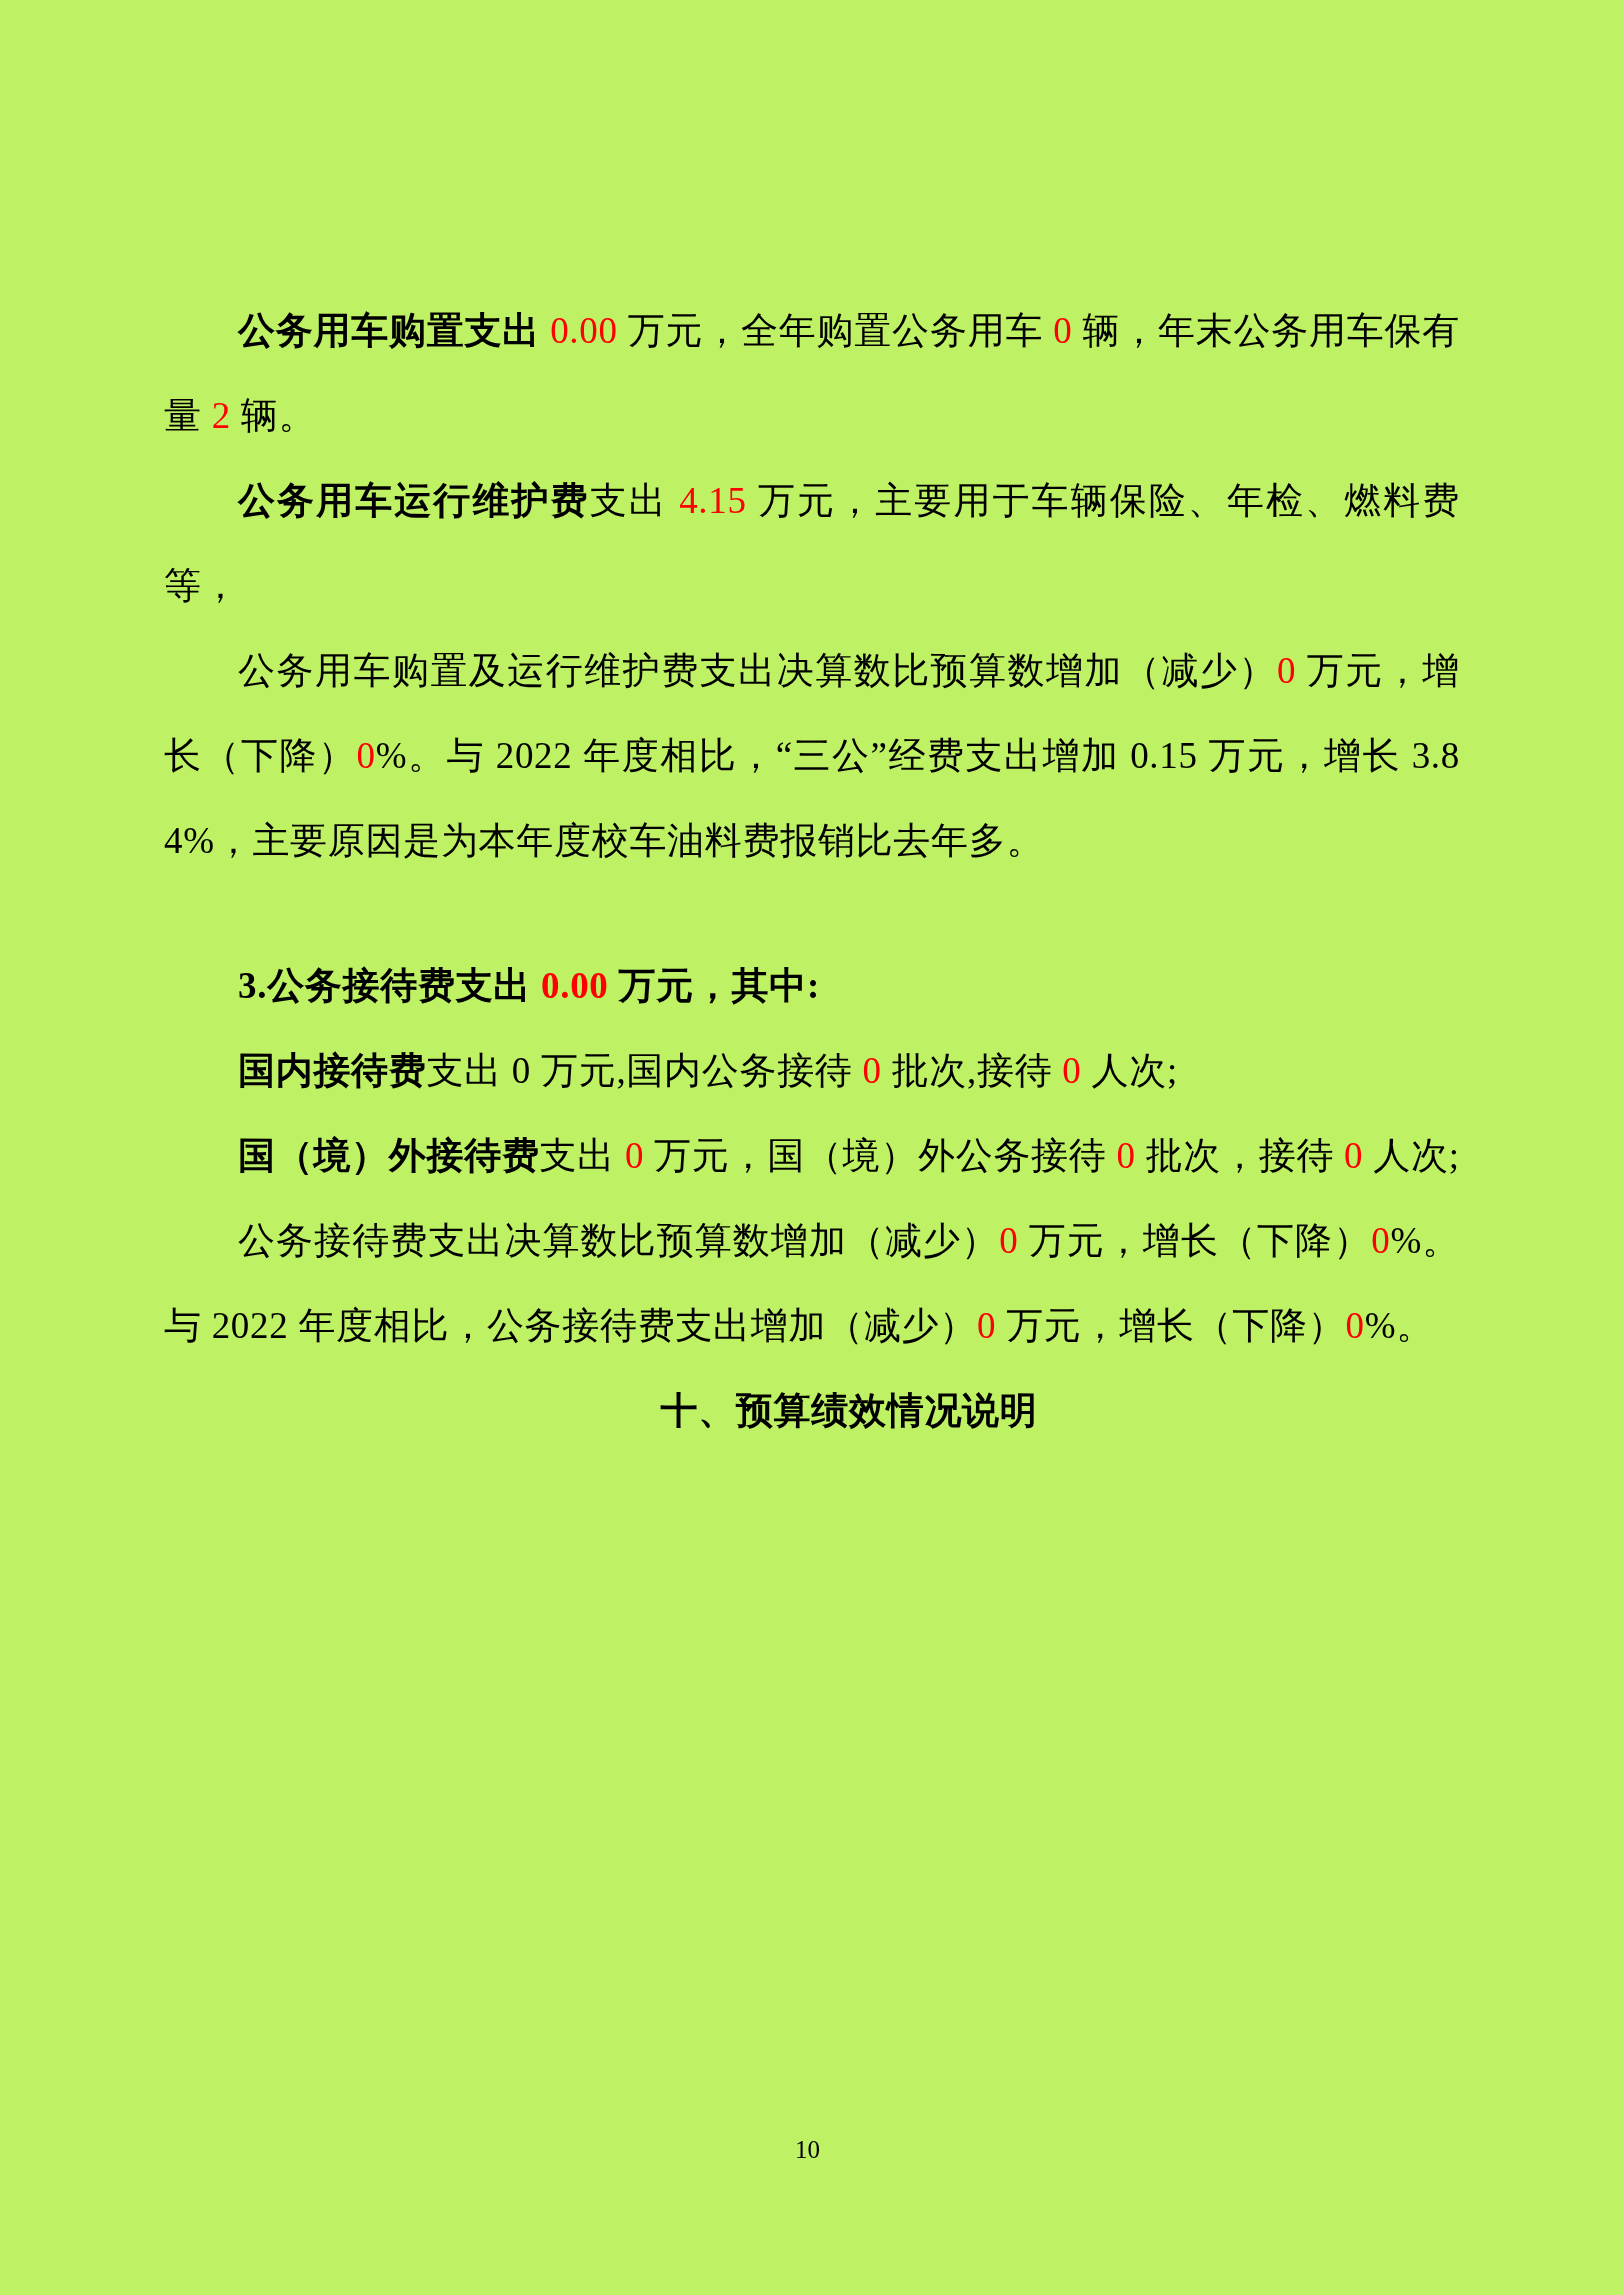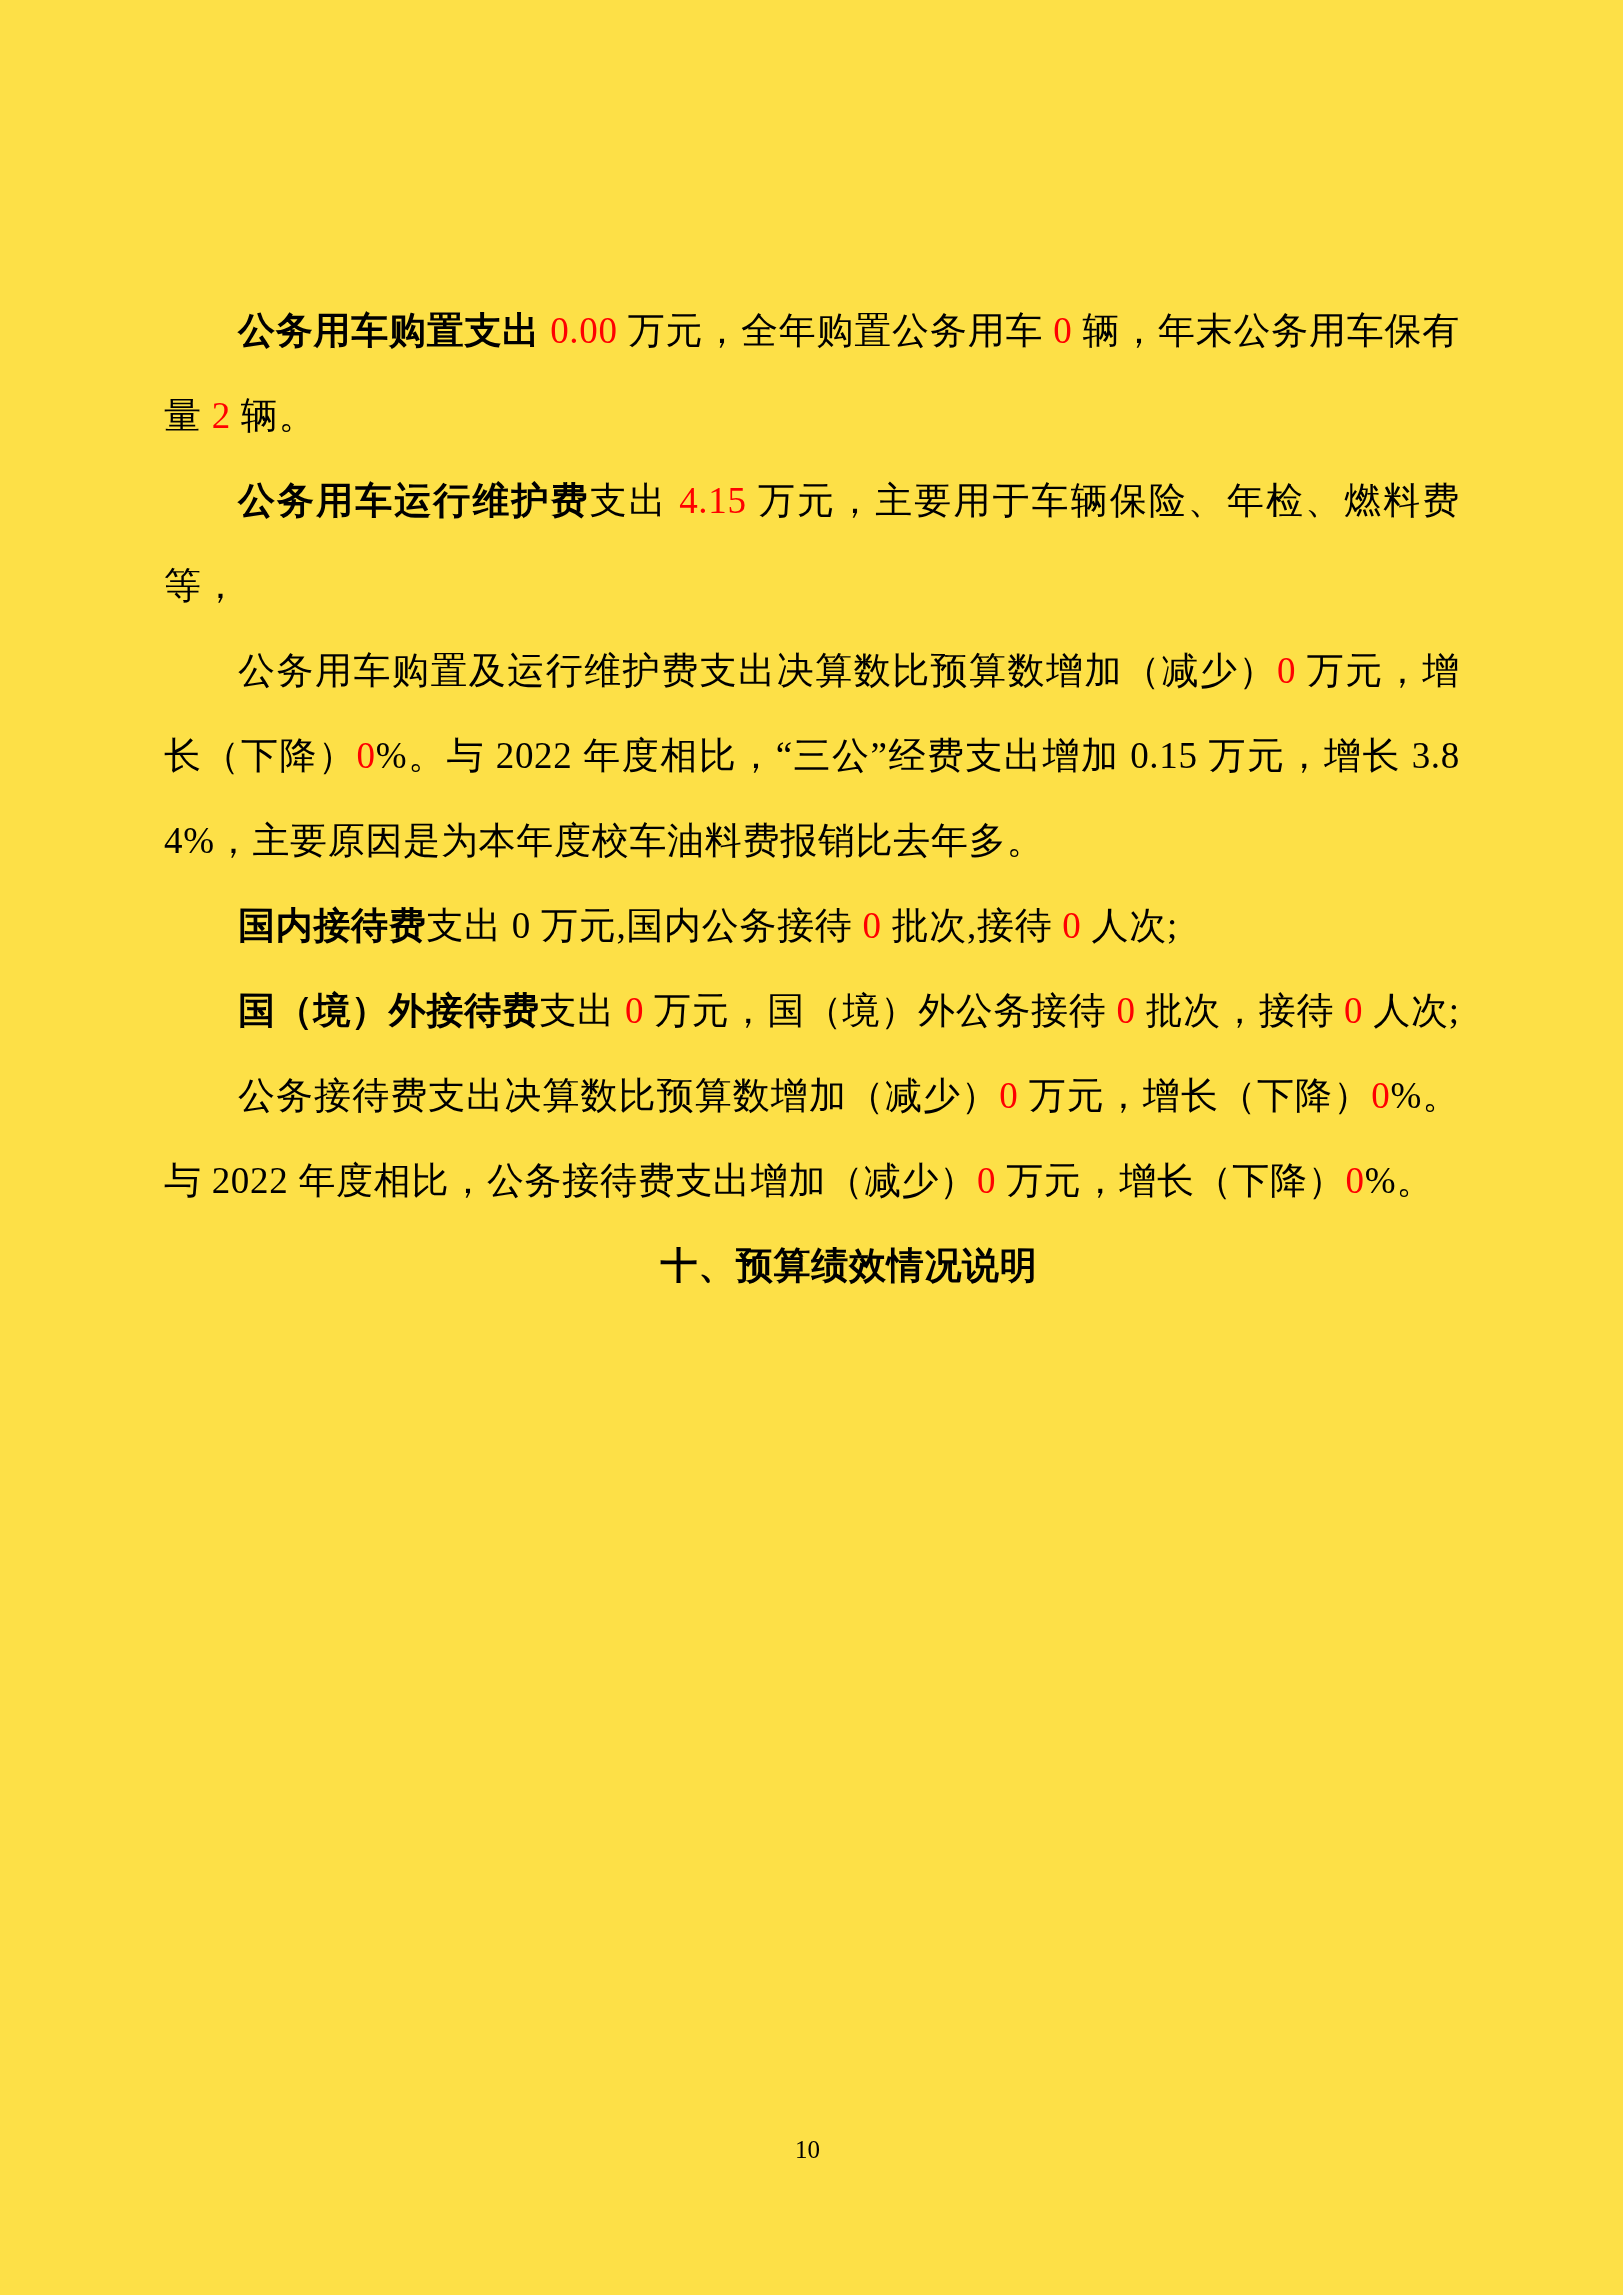--- a/index.html
+++ b/index.html
@@ -4,21 +4,21 @@
 <style>
   html, body {
     margin: 0;
     padding: 0;
     background: #ffffff;
   }
   .page {
     position: relative;
     width: 1623px;
     height: 2295px;
-    background: #fde047;
+    background: #bef264;
     overflow: hidden;
     font-family: "Liberation Serif", "DejaVu Serif", serif;
     color: #000000;
   }
   .doc-body {
     position: absolute;
     top: 288px;
     left: 164px;
     width: 1296px;
   }
@@ -57,20 +57,21 @@
   }
 </style>
 </head>
 <body>
 
 <div class="page">
   <div class="doc-body">
     <p class="para"><span class="bold">公务用车购置支出</span><span> </span><span class="red">0.00</span><span> 万元，全年购置公务用车 </span><span class="red">0</span><span> 辆，年末公务用车保有量 </span><span class="red">2</span><span> 辆。</span></p>
     <p class="para"><span class="bold">公务用车运行维护费</span><span>支出 </span><span class="red">4.15</span><span> 万元，主要用于车辆保险、年检、燃料费等，</span></p>
     <p class="para"><span>公务用车购置及运行维护费支出决算数比预算数增加（减少）</span><span class="red">0</span><span> 万元，增长（下降）</span><span class="red">0</span><span>%。与 2022 年度相比，“三公”经费支出增加 0.15 万元，增长 3.84%，主要原因是为本年度校车油料费报销比去年多。</span></p>
+    <p class="para gap-above"><span class="bold">3.公务接待费支出 </span><span class="bold red">0.00</span><span class="bold"> 万元，其中:</span></p>
     <p class="para"><span class="bold">国内接待费</span><span>支出 0 万元,国内公务接待 </span><span class="red">0</span><span> 批次,接待 </span><span class="red">0</span><span> 人次;</span></p>
     <p class="para"><span class="bold">国（境）外接待费</span><span>支出 </span><span class="red">0</span><span> 万元，国（境）外公务接待 </span><span class="red">0</span><span> 批次，接待 </span><span class="red">0</span><span> 人次;</span></p>
     <p class="para"><span>公务接待费支出决算数比预算数增加（减少）</span><span class="red">0</span><span> 万元，增长（下降）</span><span class="red">0</span><span>%。与 2022 年度相比，公务接待费支出增加（减少）</span><span class="red">0</span><span> 万元，增长（下降）</span><span class="red">0</span><span>%。</span></p>
     <p class="para hei"><span class="bold">十、预算绩效情况说明</span></p>
   </div>
   <div class="page-number">10</div>
 </div>
 
 
 </body></html>

